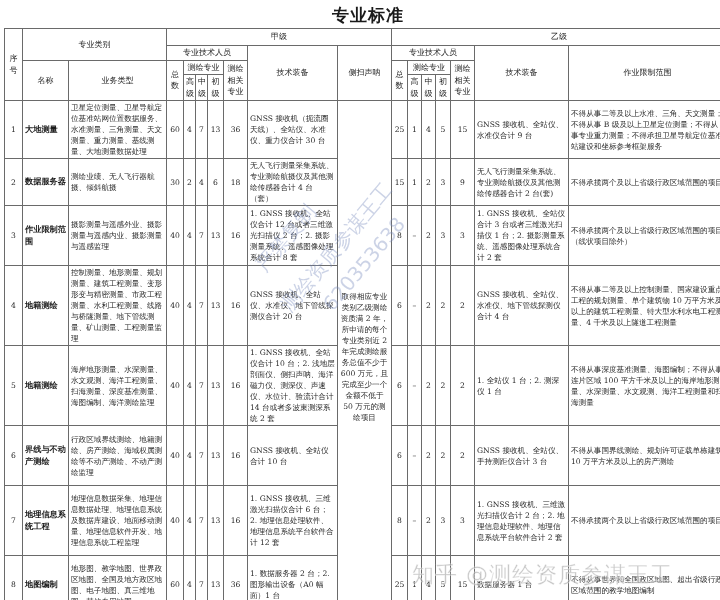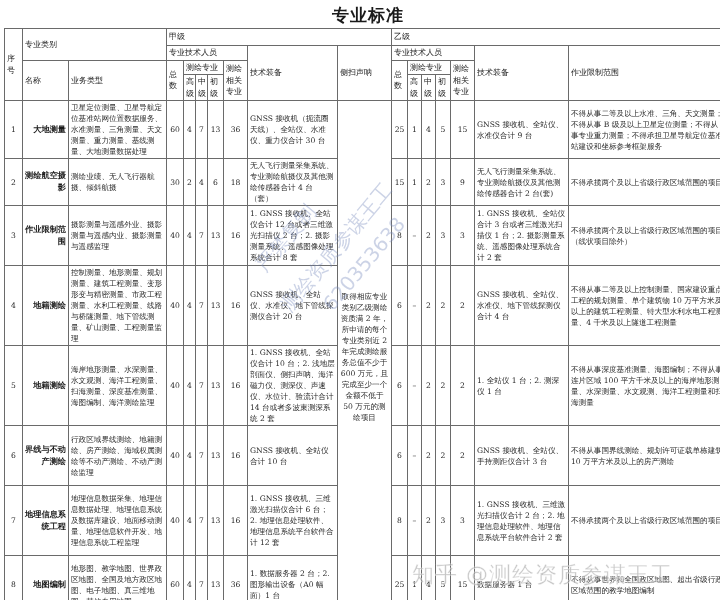--- a/index.html
+++ b/index.html
@@ -15,24 +15,24 @@
   }
   table.std {
     position: absolute; left: 4px; top: 28px;
     width: 712px; border-collapse: collapse; table-layout: fixed;
     font-size: 7.6px; line-height: 1.45;
   }
   table.std td, table.std th {
     border: 1px solid #6a6a6a; padding: 1px 2px; vertical-align: middle;
     font-weight: normal; overflow: hidden;
   }
-  table.std th { text-align: left; font-size: 8px; color: #222; }
+  table.std th { text-align: center; font-size: 8px; color: #222; }
   .c { text-align: center; }
   .l { text-align: left; }
-  .b { font-weight: bold !important; color: #1a1a1a; text-align: right; font-size: 8.2px; }
+  .b { font-weight: bold !important; color: #1a1a1a; text-align: left; font-size: 8.2px; }
   .n { text-align: center; }
   .perf { text-align: center; font-size: 7.6px; line-height: 1.45; padding: 0 2px; }
   .watermark {
     position: absolute; pointer-events: none;
     color: rgba(120, 140, 190, 0.38); font-family: "DejaVu Sans", sans-serif;
     white-space: nowrap;
   }
   .wm1 { left: 250px; top: 260px; font-size: 20px; transform: rotate(-50deg); transform-origin: left top; }
   .wm2 { left: 275px; top: 300px; font-size: 20px; transform: rotate(-50deg); transform-origin: left top; }
   .wm3 { left: 318px; top: 300px; font-size: 20px; transform: rotate(-50deg); transform-origin: left top; }
@@ -118,21 +118,21 @@
       <td class="n">1</td>
       <td class="n">4</td>
       <td class="n">5</td>
       <td class="n">15</td>
       <td class="l">GNSS 接收机、全站仪、水准仪合计 9 台</td>
       <td class="l">不得从事二等及以上水准、三角、天文测量；不得从事 B 级及以上卫星定位测量；不得从事专业重力测量；不得承担卫星导航定位基准站建设和坐标参考框架服务</td>
     </tr>
 
     <tr style="height:40px">
       <td class="c">2</td>
-      <td class="b">测绘航空摄影</td>
+      <td class="b">数据服务器</td>
       <td class="l">测绘业绩、无人飞行器航摄、倾斜航摄</td>
       <td class="n">30</td>
       <td class="n">2</td>
       <td class="n">4</td>
       <td class="n">6</td>
       <td class="n">18</td>
       <td class="l">无人飞行测量采集系统、专业测绘航摄仪及其他测绘传感器合计 4 台（套）</td>
       <td class="n">15</td>
       <td class="n">1</td>
       <td class="n">2</td>

